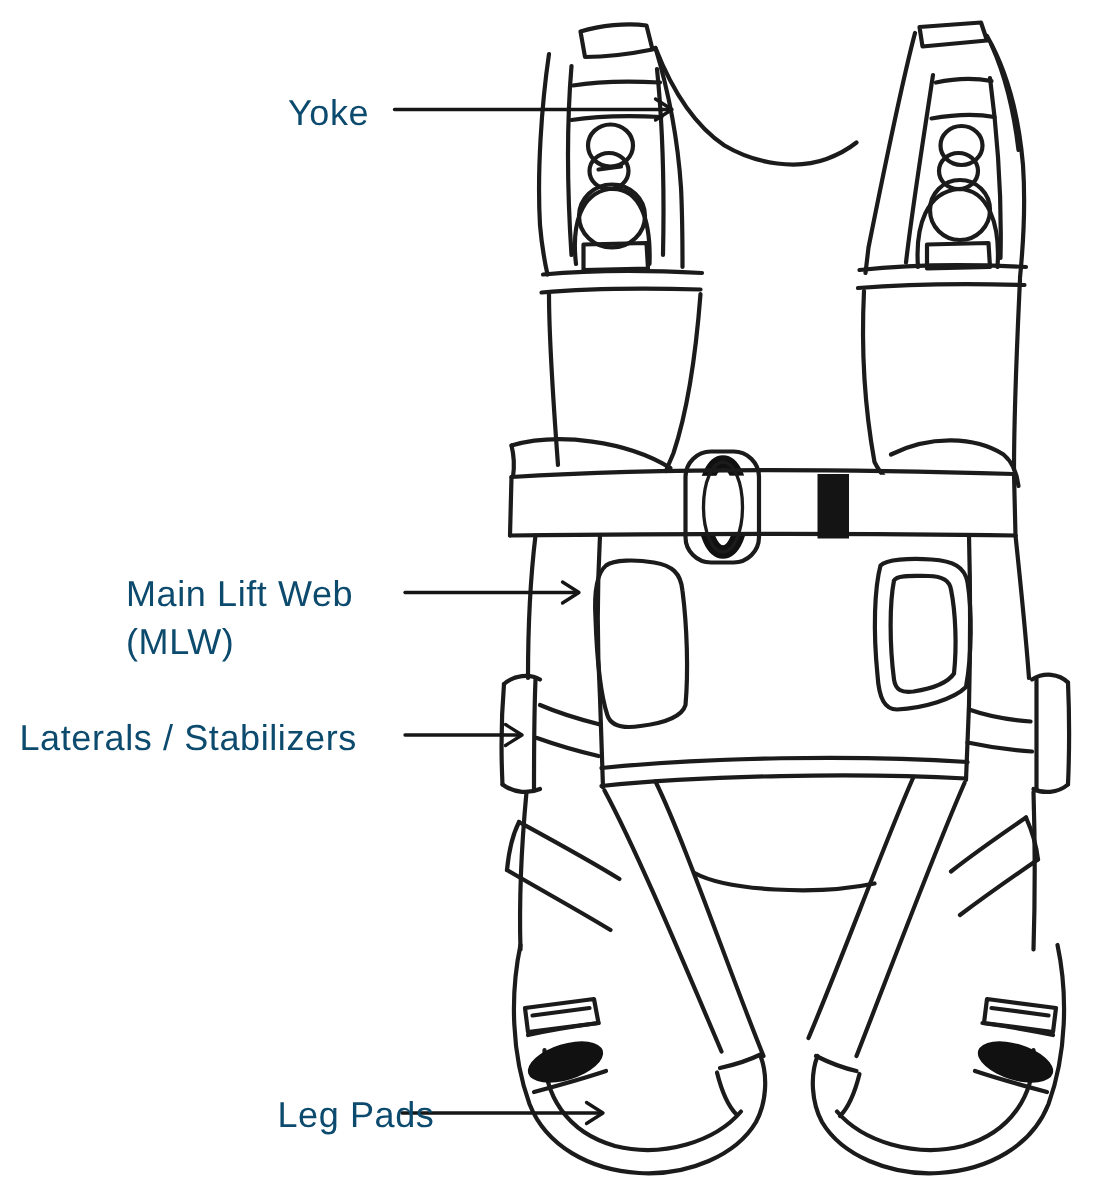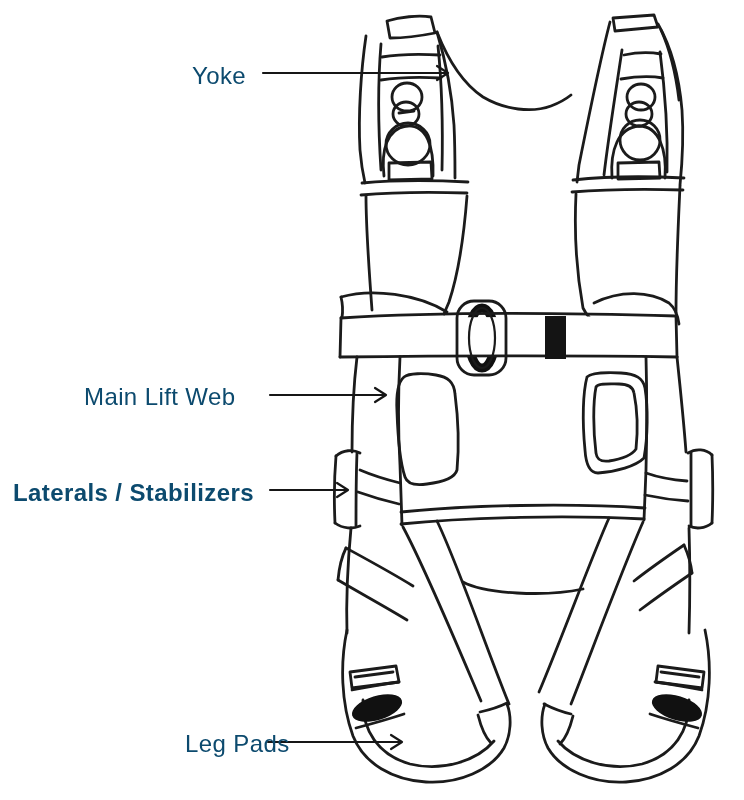--- a/index.html
+++ b/index.html
@@ -14,21 +14,21 @@
   .callout-label{
     position:absolute;
     color:#0c4a6e;
     font-size:24px;
     letter-spacing:0.4px;
     line-height:32px;
     white-space:nowrap;
   }
   .lbl-yoke{left:192px;top:60px;}
   .lbl-mlw{left:84px;top:366px;margin-top:15px;}
-  .lbl-laterals{left:13px;top:477px;font-weight:bold;}
+  .lbl-laterals{left:13px;top:477px;}
   .lbl-legpads{left:141px;top:728px;margin-left:44px;}
 </style>
 </head>
 <body>
 
 <div id="canvas">
 
   <svg id="drawing" width="744" height="800" viewBox="0 0 744 800">
     <g stroke="#1b1b1b" stroke-width="2.8" fill="none" stroke-linecap="round" stroke-linejoin="round">
 
@@ -177,18 +177,19 @@
         <path d="M268,742 L400,742"></path>
           <path d="M391,735 L402,742 L391,749"></path>
       </g>
     </g>
   </svg>
 
   <div class="callout-label lbl-yoke">Yoke</div>
 
   <div class="callout-label lbl-mlw">
     <div>Main Lift Web</div>
+    <div>(MLW)</div>
   </div>
 
   <div class="callout-label lbl-laterals">Laterals / Stabilizers</div>
 
   <div class="callout-label lbl-legpads">Leg Pads</div>
 </div>
 
 </body></html>

